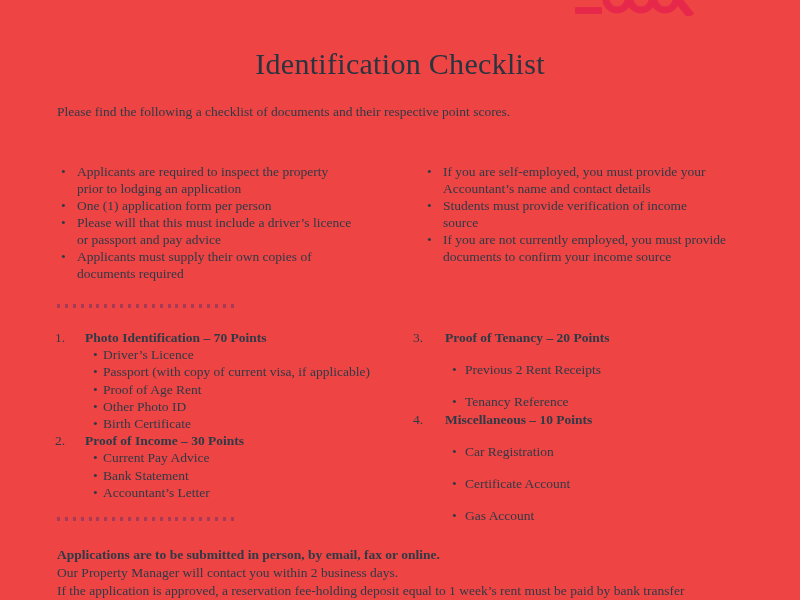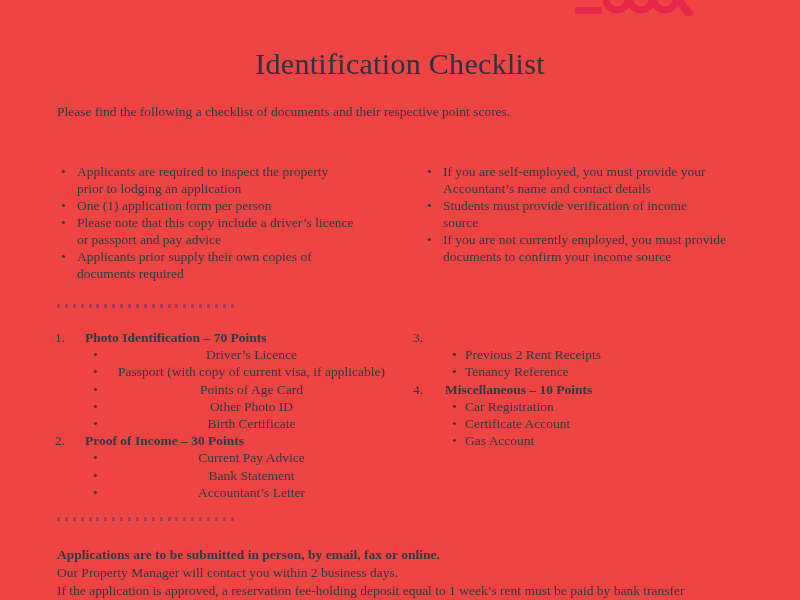--- a/index.html
+++ b/index.html
@@ -27,22 +27,22 @@
   .sep.s2{top:517px;}
   .seccol{position:absolute;top:329px;font-size:13.5px;line-height:17.2px;}
   .seccol.colleft{left:55px;width:345px;}
   .seccol.colright{left:413px;width:345px;}
   .sec-head{display:flex;}
   .sec-num{width:30px;flex:0 0 auto;}
   .colright .sec-num{width:32px;}
   .sec-title{font-weight:bold;}
   .sec-items{margin:0;padding:0;list-style:none;}
   .sec-items li{position:relative;}
-  .colleft .sec-items li{padding-left:48px;text-align:center;}
-  .colright .sec-items li{padding-left:52px;}
+  .colleft .sec-items li{padding-left:48px;}
+  .colright .sec-items li{padding-left:52px;margin-top:15px;}
   .colleft .sec-items li::before{content:"\2022";position:absolute;left:38px;top:0;}
   .colright .sec-items li::before{content:"\2022";position:absolute;left:39px;top:0;}
   .footer{position:absolute;left:57px;top:546px;font-size:13.5px;line-height:18.2px;white-space:nowrap;}
 </style>
 </head>
 <body>
 
 <div class="page">
 
   <div class="logo">
@@ -58,23 +58,23 @@
   <h1 class="title">Identification Checklist</h1>
 
   <div class="intro">
     <div>Please find the following a checklist of documents and their respective point scores.</div>
   </div>
 
   <ul class="notes left">
     <li>Applicants are required to inspect the property
 prior to lodging an application</li>
     <li>One (1) application form per person</li>
-    <li>Please note that this copy include a driver’s licence
+    <li>Please will that this must include a driver’s licence
 or passport and pay advice</li>
-    <li>Applicants prior supply their own copies of
+    <li>Applicants must supply their own copies of
 documents required</li>
   </ul>
 
   <ul class="notes right">
     <li>If you are self-employed, you must provide your
 Accountant’s name and contact details</li>
     <li>Students must provide verification of income
 source</li>
     <li>If you are not currently employed, you must provide
 documents to confirm your income source</li>
@@ -83,38 +83,39 @@
   <div class="sep s1"></div>
 
   <div class="seccol colleft">
     <div class="sec-head">
       <span class="sec-num">1.</span>
       <span class="sec-title">Photo Identification – 70 Points</span>
     </div>
     <ul class="sec-items">
       <li>Driver’s Licence</li>
       <li>Passport (with copy of current visa, if applicable)</li>
-      <li>Points of Age Card</li>
+      <li>Proof of Age Rent</li>
       <li>Other Photo ID</li>
       <li>Birth Certificate</li>
     </ul>
     <div class="sec-head">
       <span class="sec-num">2.</span>
       <span class="sec-title">Proof of Income – 30 Points</span>
     </div>
     <ul class="sec-items">
       <li>Current Pay Advice</li>
       <li>Bank Statement</li>
       <li>Accountant’s Letter</li>
     </ul>
   </div>
 
   <div class="seccol colright">
     <div class="sec-head">
       <span class="sec-num">3.</span>
+      <span class="sec-title">Proof of Tenancy – 20 Points</span>
     </div>
     <ul class="sec-items">
       <li>Previous 2 Rent Receipts</li>
       <li>Tenancy Reference</li>
     </ul>
     <div class="sec-head">
       <span class="sec-num">4.</span>
       <span class="sec-title">Miscellaneous – 10 Points</span>
     </div>
     <ul class="sec-items">

